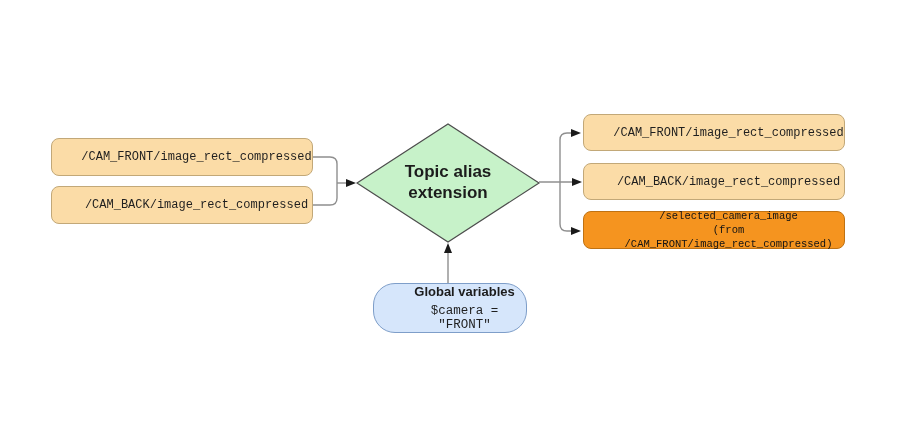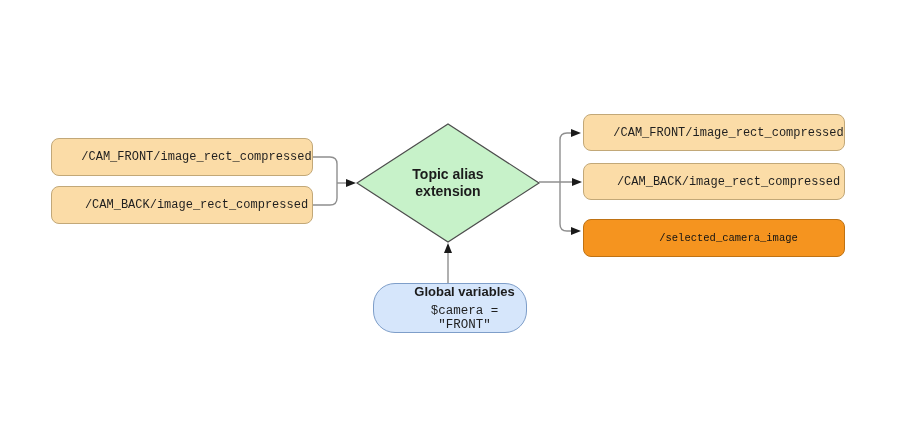--- a/index.html
+++ b/index.html
@@ -33,36 +33,35 @@
   .topic-box {
     background: #FBDCA7;
     border: 1px solid #C2A878;
     border-radius: 8px;
   }
   .topic-box .mono { font-size: 12px; }
   .alias-box {
     background: #F5941F;
     border: 1px solid #BF7213;
     border-radius: 8px;
-    margin-top: 8px;
   }
   .alias-box .mono {
     font-size: 10.5px;
     line-height: 1.35;
     color: #141414;
   }
   .diamond-label {
     position: absolute;
     left: 357px; top: 124px;
     width: 182px; height: 118px;
     display: flex;
     align-items: center;
     justify-content: center;
     text-align: center;
-    font-size: 14px;
+    font-size: 17px;
     font-weight: bold;
     color: #1c1c1c;
     line-height: 1.22;
   }
   .diamond-label span { display: inline-block; width: 130px; }
   .globals-box {
     background: #D6E6FB;
     border: 1px solid #7E9EC9;
     border-radius: 22px;
   }
@@ -112,20 +111,21 @@
   </div>
 
   <div class="node topic-box" style="left:583px; top:114px; width:262px; height:37px;">
     <span class="mono">/CAM_FRONT/image_rect_compressed</span>
   </div>
   <div class="node topic-box" style="left:583px; top:163px; width:262px; height:37px;">
     <span class="mono">/CAM_BACK/image_rect_compressed</span>
   </div>
   <div class="node alias-box" style="left:583px; top:211px; width:262px; height:38px;">
     <span class="mono">/selected_camera_image</span>
+    <span class="mono">(from /CAM_FRONT/image_rect_compressed)</span>
   </div>
 
   <div class="node globals-box" style="left:373px; top:283px; width:154px; height:50px;">
     <span class="globals-title">Global variables</span>
     <span class="mono globals-value">$camera = "FRONT"</span>
   </div>
 
 </div>
 
 </body></html>

